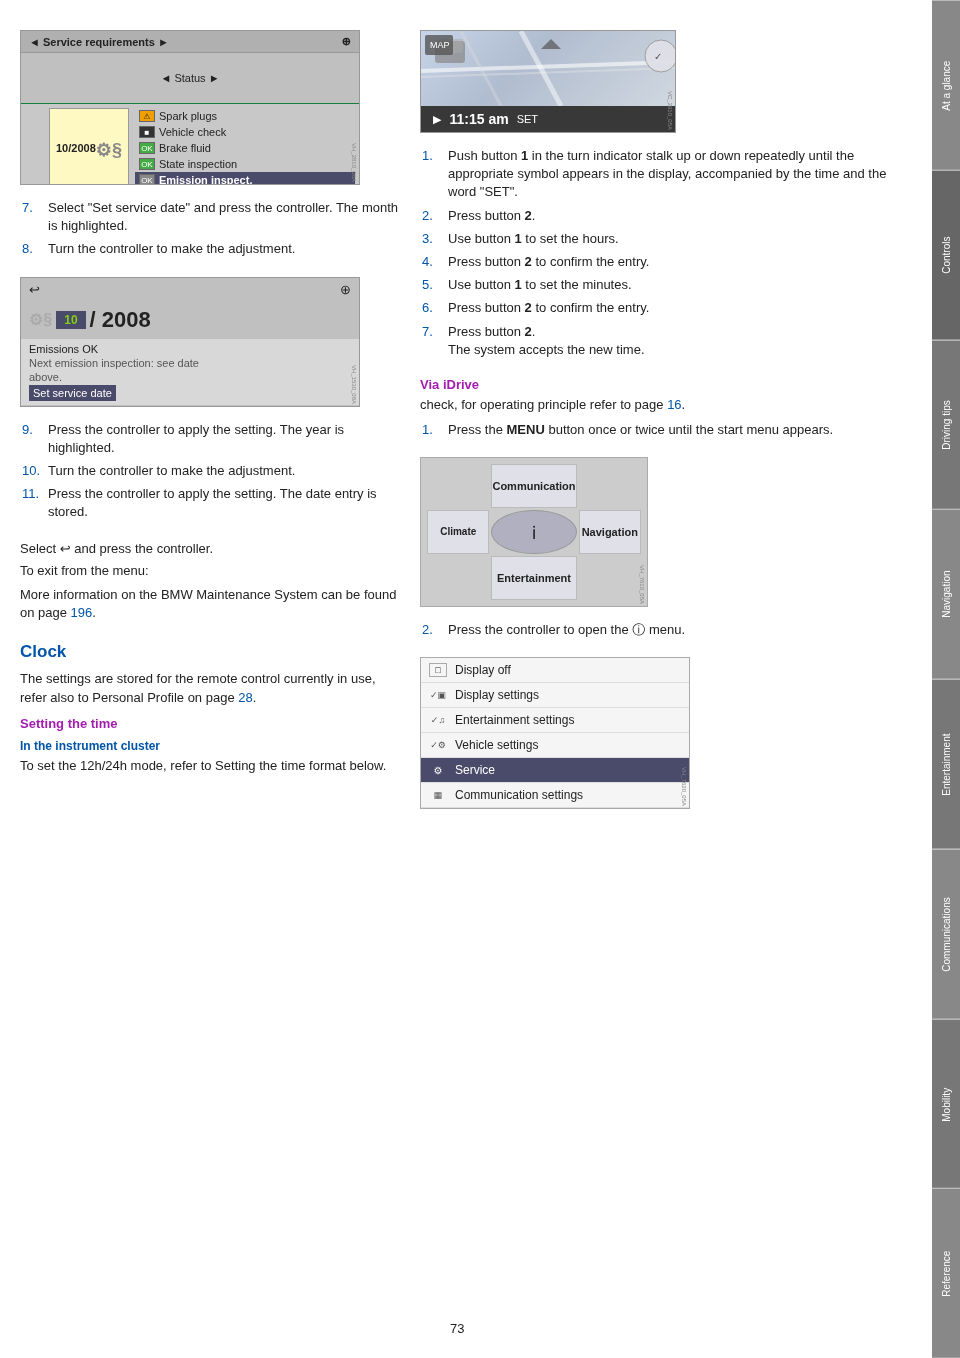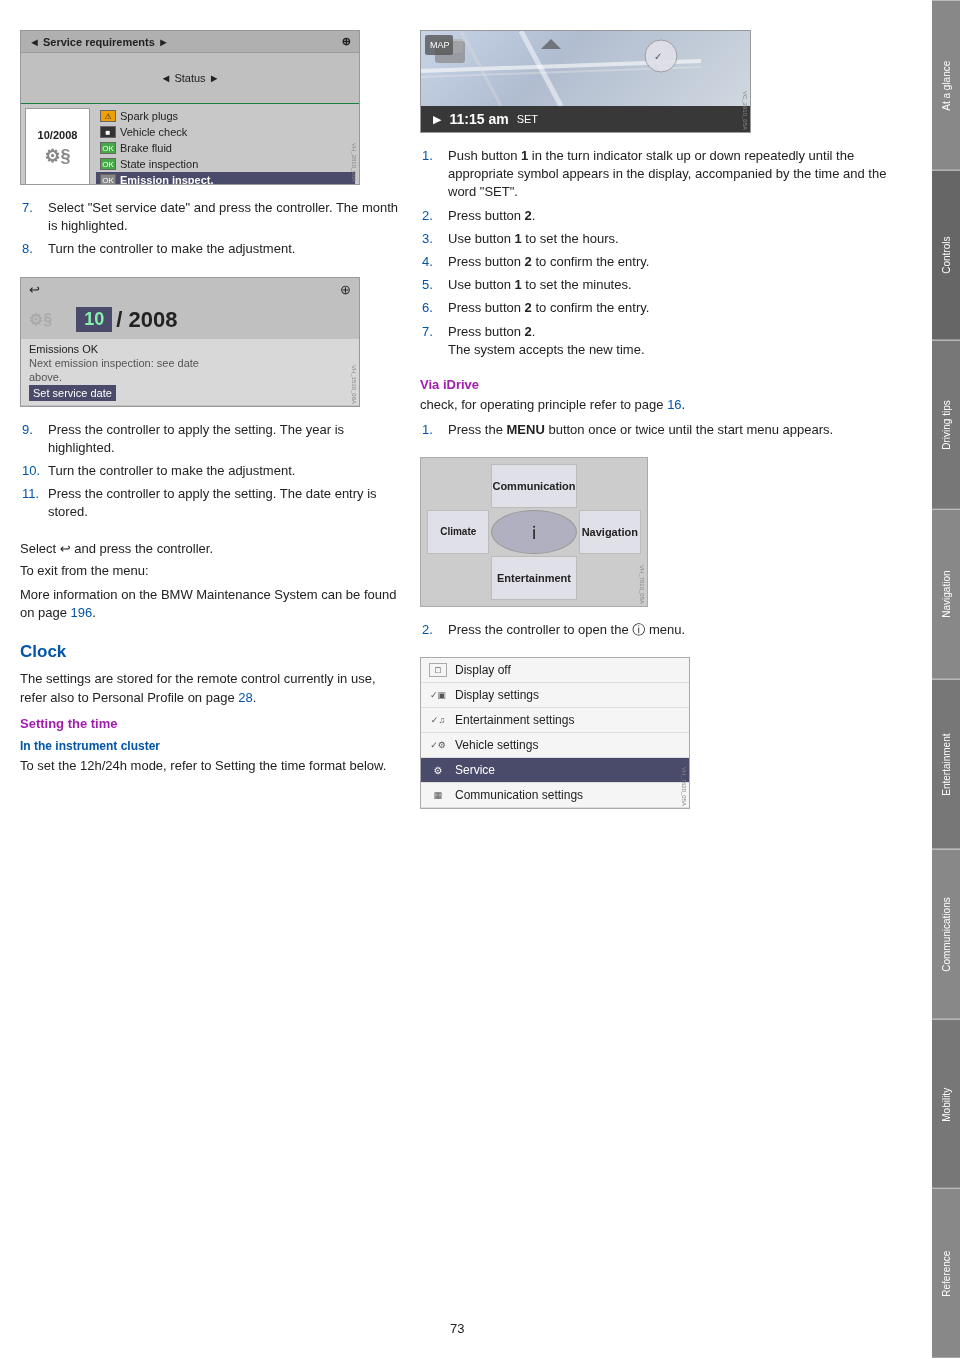--- a/index.html
+++ b/index.html
@@ -100,30 +100,31 @@
       font-size: 11px;
       text-align: center;
       border-bottom: 1px solid #15803d;
     }
     .service-screen .content-area {
       display: flex;
       padding: 4px;
       gap: 6px;
     }
     .service-screen .date-box {
-      background: #ffffff;
+      background: #fef9c3;
       border: 1px solid #999;
       padding: 4px 6px;
       font-size: 11px;
       font-weight: bold;
       min-width: 65px;
       display: flex;
-      flex-direction: column;
+      flex-direction: row;
       align-items: center;
       justify-content: center;
+      margin-left: 24px;
     }
     .service-screen .items-list {
       flex: 1;
       font-size: 11px;
     }
     .service-screen .item-row {
       display: flex;
       align-items: center;
       gap: 4px;
       padding: 2px 4px;
@@ -161,24 +162,23 @@
       display: flex;
       align-items: center;
       padding: 6px 8px;
       gap: 4px;
       font-size: 22px;
       font-weight: bold;
       color: #222;
     }
     .date-display .month-box {
       background: #4a4a6a;
-      color: #86efac;
+      color: #84cc16;
       padding: 2px 8px;
-      font-size: 18px;
-      margin-left: 20px;
+      font-size: 12px;
     }
     .date-display .year {
       font-size: 22px;
     }
     .date-edit-screen .info-area {
       background: #d8d8d8;
       padding: 4px 8px;
       font-size: 11px;
     }
     .date-edit-screen .info-area .line1 { color: #222; margin-bottom: 2px; }
@@ -383,21 +383,21 @@
     <div class="subsection-title">Setting the time</div>
 
     <div class="subsubsection-title">In the instrument cluster</div>
 
     <div class="body-text">To set the 12h/24h mode, refer to Setting the time format below.</div>
 
   </div>
 
   <div class="right-col">
 
-    <div style="width:331px; border:1px solid #999; background:#ddd; margin-bottom:14px; position:relative;">
+    <div style="width:256px; border:1px solid #999; background:#ddd; margin-bottom:14px; position:relative;">
 
       <div style="width:100%; height:75px; background:linear-gradient(135deg, #c8d4e8 0%, #b0bccf 40%, #d0d8e0 100%); position:relative; overflow:hidden;">
         <svg width="100%" height="75" style="position:absolute;top:0;left:0;">
 
           <line x1="0" y1="40" x2="280" y2="30" stroke="#fff" stroke-width="4" opacity="0.6"></line>
           <line x1="0" y1="46" x2="280" y2="36" stroke="#e8e8e8" stroke-width="2" opacity="0.4"></line>
           <line x1="100" y1="0" x2="140" y2="75" stroke="#fff" stroke-width="5" opacity="0.5"></line>
           <line x1="40" y1="0" x2="80" y2="75" stroke="#ddd" stroke-width="3" opacity="0.4"></line>
 
           <rect x="14" y="10" width="30" height="22" rx="3" fill="#888" opacity="0.7"></rect>

